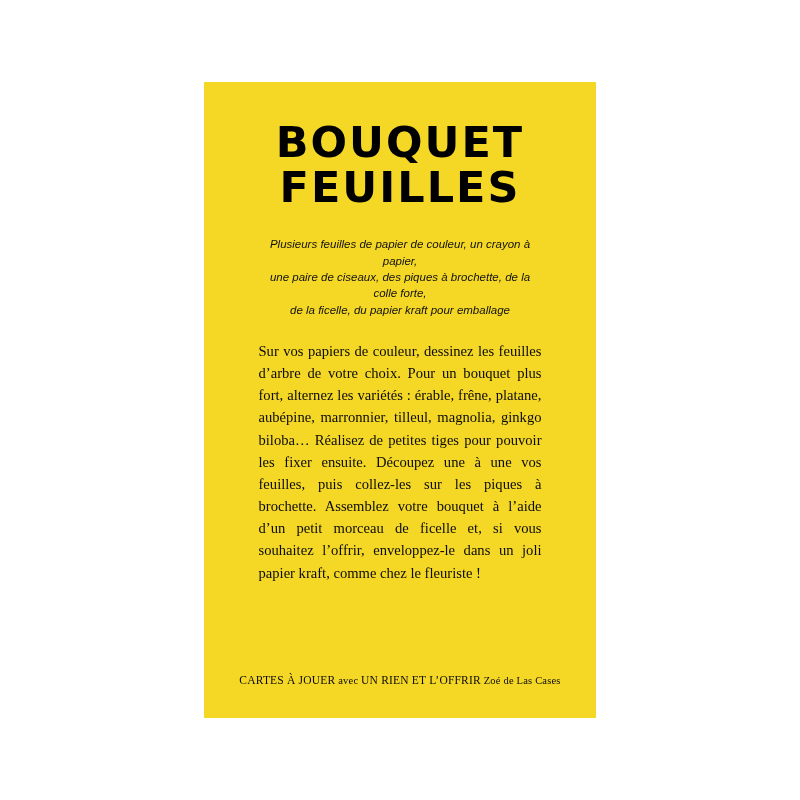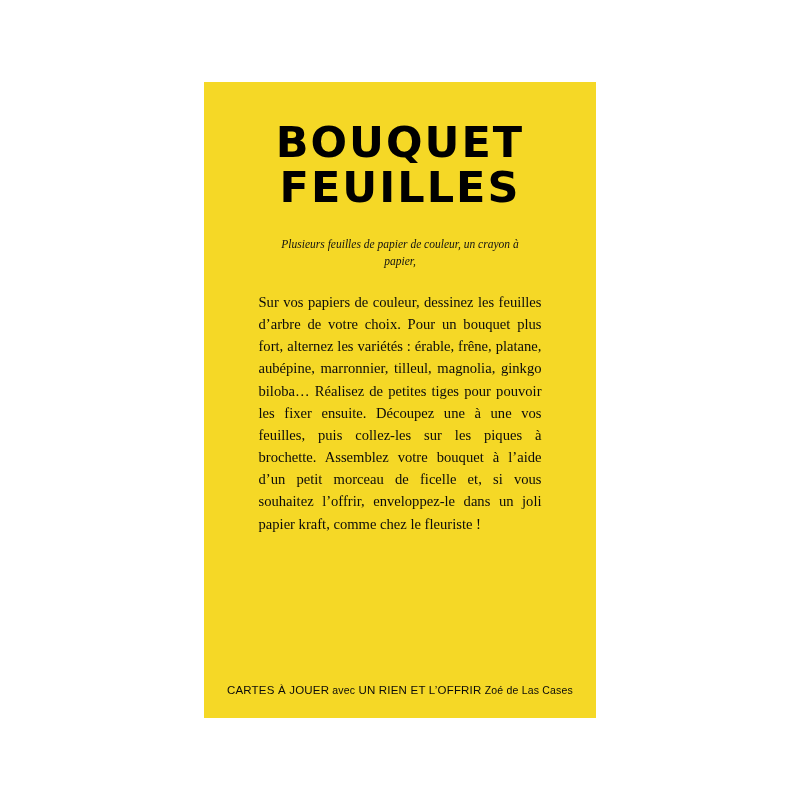--- a/index.html
+++ b/index.html
@@ -42,21 +42,21 @@
     line-height: 1.05;
   }
   .title-line.l1 { font-size: 43px; letter-spacing: 2px; }
   .title-line.l2 { font-size: 43px; letter-spacing: 2px; }
   .title-line.l3 { font-size: 43px; letter-spacing: 2px; }
 
   .materials {
     margin: 26px auto 0 auto;
     width: 268px;
     text-align: center;
-    font-family: Liberation Serif, serif;
+    font-family: Liberation Sans, sans-serif;
     font-style: italic;
     font-size: 11.5px;
     line-height: 1.42;
     color: #111111;
   }
   .materials span { display: block; }
 
   .body-text {
     margin: 22px auto 6px auto;
     width: 283px;
@@ -66,23 +66,23 @@
     font-size: 14.6px;
     line-height: 1.52;
     color: #0b0b0b;
     hyphens: none;
   }
 
   .footer {
     position: absolute;
     left: 0;
     right: 0;
-    bottom: 22px;
+    bottom: 32px;
     text-align: center;
-    font-family: Liberation Sans, sans-serif;
+    font-family: Liberation Serif, serif;
     font-size: 10.5px;
     color: #0b0b0b;
     letter-spacing: 0.2px;
   }
   .footer .sc {
     font-variant: small-caps;
     font-size: 11.5px;
   }
   .footer .lower {
     font-size: 10.5px;
@@ -95,20 +95,22 @@
 
   <div class="card">
 
     <h1 class="title">
       <span class="title-line l1">BOUQUET</span>
       <span class="title-line l3">FEUILLES</span>
     </h1>
 
     <div class="materials">
       <span>Plusieurs feuilles de papier de couleur, un crayon à papier,</span>
+      <span>une paire de ciseaux, des piques à brochette, de la colle forte,</span>
+      <span>de la ficelle, du papier kraft pour emballage</span>
     </div>
 
     <p class="body-text">Sur vos papiers de couleur, dessinez les feuilles d’arbre de votre choix. Pour un bouquet plus fort, alternez les variétés : érable, frêne, platane, aubépine, marronnier, tilleul, magnolia, ginkgo biloba… Réalisez de petites tiges pour pouvoir les fixer ensuite. Découpez une à une vos feuilles, puis collez-les sur les piques à brochette. Assemblez votre bouquet à l’aide d’un petit morceau de ficelle et, si vous souhaitez l’offrir, enveloppez-le dans un joli papier kraft, comme chez le fleuriste !</p>
 
     <div class="footer">
       <span class="sc">CARTES À JOUER</span>
       <span class="lower">avec</span>
       <span class="sc">UN RIEN ET L’OFFRIR</span>
       <span class="lower">Zoé de Las Cases</span>
     </div>

